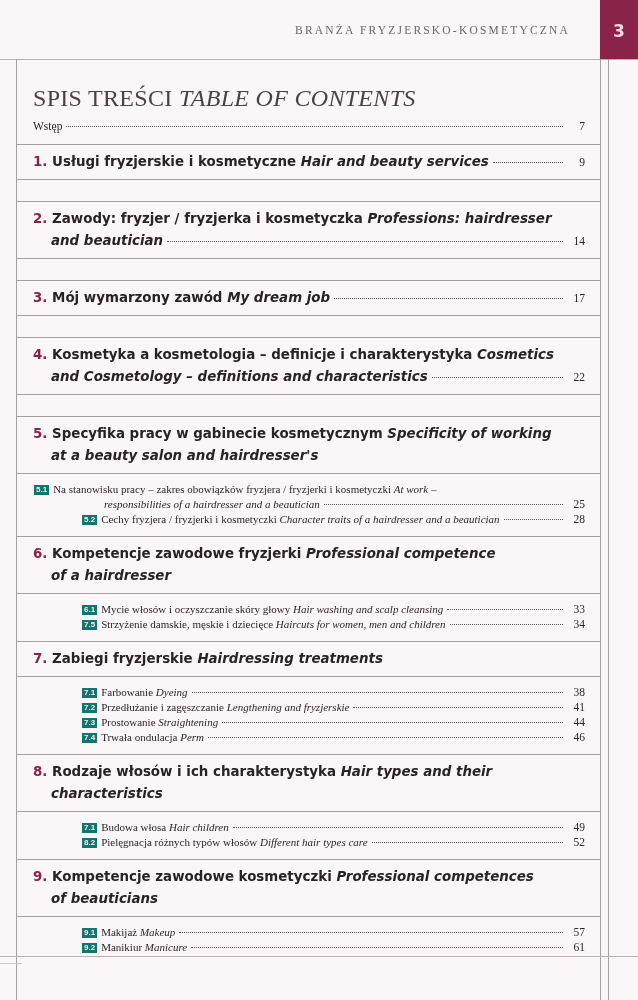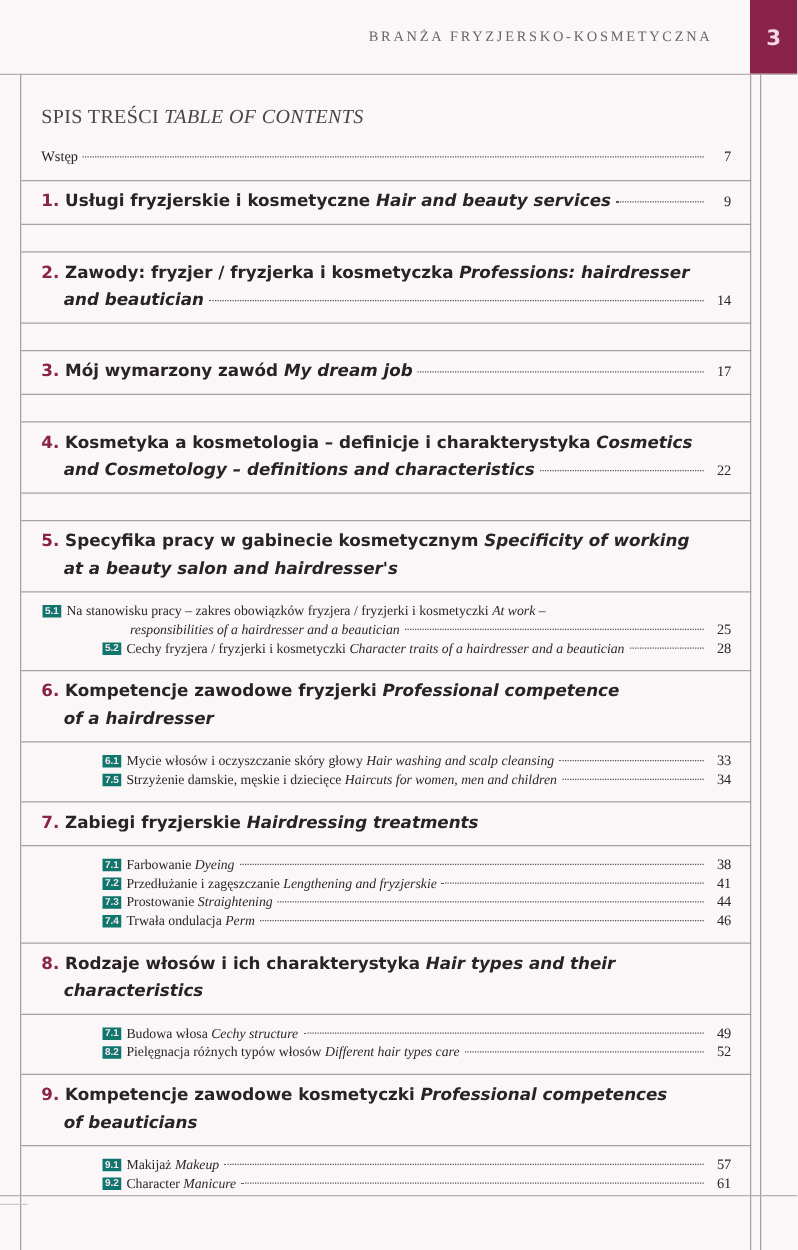--- a/index.html
+++ b/index.html
@@ -20,21 +20,21 @@
     background:#8a2349; color:#f5d9e2;
     font-family:"DejaVu Sans", sans-serif; font-weight:bold; font-size:17px;
     text-align:center; line-height:62px;
   }
   .vline { position:absolute; width:1px; background:#a7a0a2; top:59px; bottom:0; }
   .bottom-line { position:absolute; left:0; right:0; top:956px; height:1px; background:#b7afb1; }
   .bottom-tick { position:absolute; left:0; width:22px; top:963px; height:1px; background:#cfc8ca; }
 
   .toc { position:absolute; left:17px; top:59px; width:584px; }
   .toc-title {
-    font-family:"Liberation Serif", serif; font-size:16px; color:#4a4345;
+    font-family:"Liberation Serif", serif; font-size:24px; color:#4a4345;
     padding:26px 0 0 16px; height:29px; letter-spacing:0.3px;
   }
   .toc-title i { font-style:italic; }
   .intro {
     display:flex; align-items:baseline; padding:6px 16px 0 16px; height:24px;
     font-family:"Liberation Serif", serif; font-size:11.5px;
   }
   .dots { flex:1; border-bottom:1.5px dotted #5a5254; margin:0 6px 0 4px; transform:translateY(-3px); }
   .pg { min-width:16px; text-align:right; font-family:"Liberation Serif", serif; font-size:11.5px; }
 
@@ -195,21 +195,21 @@
   </div>
   <div class="hr"></div>
 
   <div class="chap">
     <div><span class="num">8.</span> <span>Rodzaje włosów i ich charakterystyka</span> <span class="en">Hair types and their</span></div>
     <div class="indent en">characteristics</div>
   </div>
   <div class="hr"></div>
   <div class="subs">
     <div class="sub-line">
-      <span class="txt"><span class="badge">7.1</span><span>Budowa włosa</span> <span class="sub-en">Cechy structure</span></span>
+      <span class="txt"><span class="badge">7.1</span><span>Budowa włosa</span> <span class="sub-en">Hair children</span></span>
       <span class="dots"></span>
       <span class="pg">49</span>
     </div>
     <div class="sub-line">
       <span class="txt"><span class="badge">8.2</span><span>Pielęgnacja różnych typów włosów</span> <span class="sub-en">Different hair types care</span></span>
       <span class="dots"></span>
       <span class="pg">52</span>
     </div>
   </div>
   <div class="hr"></div>
@@ -219,18 +219,18 @@
     <div class="indent en">of beauticians</div>
   </div>
   <div class="hr"></div>
   <div class="subs">
     <div class="sub-line">
       <span class="txt"><span class="badge">9.1</span><span>Makijaż</span> <span class="sub-en">Makeup</span></span>
       <span class="dots"></span>
       <span class="pg">57</span>
     </div>
     <div class="sub-line">
-      <span class="txt"><span class="badge">9.2</span><span>Character</span> <span class="sub-en">Manicure</span></span>
+      <span class="txt"><span class="badge">9.2</span><span>Manikiur</span> <span class="sub-en">Manicure</span></span>
       <span class="dots"></span>
       <span class="pg">61</span>
     </div>
   </div>
 </div>
 
 </body></html>

